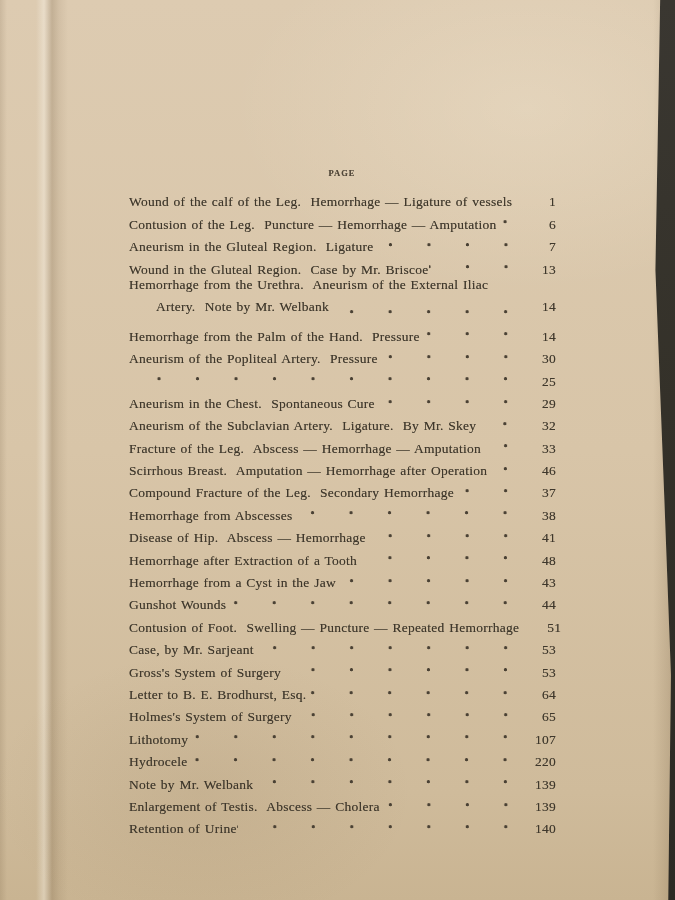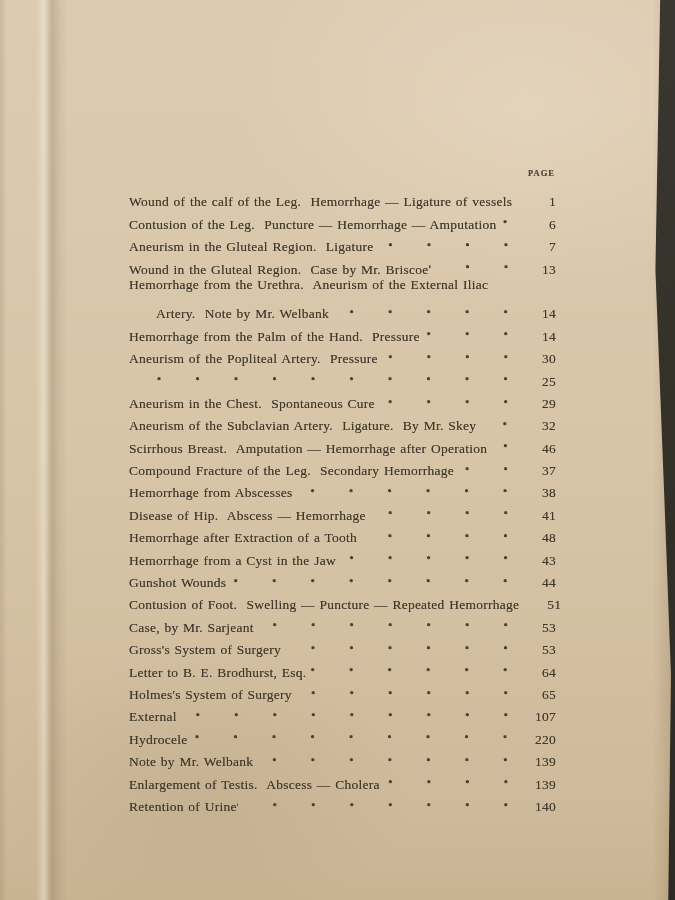--- a/index.html
+++ b/index.html
@@ -34,35 +34,35 @@
   #toc {
     position: absolute;
     left: 129px; right: 119px; top: 168px;
     color: #3f382c;
     font-size: 13.5px;
     letter-spacing: 0.25px;
     word-spacing: 1px;
     text-shadow: 0 0 0.5px rgba(63,56,44,0.55);
   }
   .pagelabel {
-    text-align: right;
+    text-align: center;
     font-size: 8.5px;
     letter-spacing: 1px;
     color: #52483a;
     padding-right: 1px;
     margin-bottom: 6px;
     font-weight: bold;
   }
   .row {
     display: flex;
     align-items: baseline;
     height: 22.4px;
     line-height: 22.4px;
   }
-  .row.cont { padding-left: 27px; }
+  .row.cont { padding-left: 27px; align-items: flex-end; }
   .t { flex: 0 0 auto; white-space: pre; }
   .leader {
     flex: 1 1 auto;
     min-width: 0;
     height: 22.4px;
     background-image: radial-gradient(circle at 34px 16px, #4a4134 1.25px, rgba(74,65,52,0) 2px);
     background-size: 38.5px 22.4px;
     background-repeat: repeat-x;
     background-position: right 4px top 0;
   }
@@ -127,20 +127,25 @@
           <span class="t">Aneurism in the Chest.  Spontaneous Cure</span>
           <span class="leader"></span>
           <span class="num">29</span>
         </div>
         <div class="row">
           <span class="t">Aneurism of the Subclavian Artery.  Ligature.  By Mr. Skey</span>
           <span class="leader"></span>
           <span class="num">32</span>
         </div>
         <div class="row">
+          <span class="t">Fracture of the Leg.  Abscess — Hemorrhage — Amputation</span>
+          <span class="leader"></span>
+          <span class="num">33</span>
+        </div>
+        <div class="row">
           <span class="t">Scirrhous Breast.  Amputation — Hemorrhage after Operation</span>
           <span class="leader"></span>
           <span class="num">46</span>
         </div>
         <div class="row">
           <span class="t">Compound Fracture of the Leg.  Secondary Hemorrhage</span>
           <span class="leader"></span>
           <span class="num">37</span>
         </div>
         <div class="row">
@@ -187,21 +192,21 @@
           <span class="t">Letter to B. E. Brodhurst, Esq.</span>
           <span class="leader"></span>
           <span class="num">64</span>
         </div>
         <div class="row">
           <span class="t">Holmes's System of Surgery</span>
           <span class="leader"></span>
           <span class="num">65</span>
         </div>
         <div class="row">
-          <span class="t">External</span>
+          <span class="t">Lithotomy</span>
           <span class="leader"></span>
           <span class="num">107</span>
         </div>
         <div class="row">
           <span class="t">Hydrocele</span>
           <span class="leader"></span>
           <span class="num">220</span>
         </div>
         <div class="row">
           <span class="t">Note by Mr. Welbank</span>

